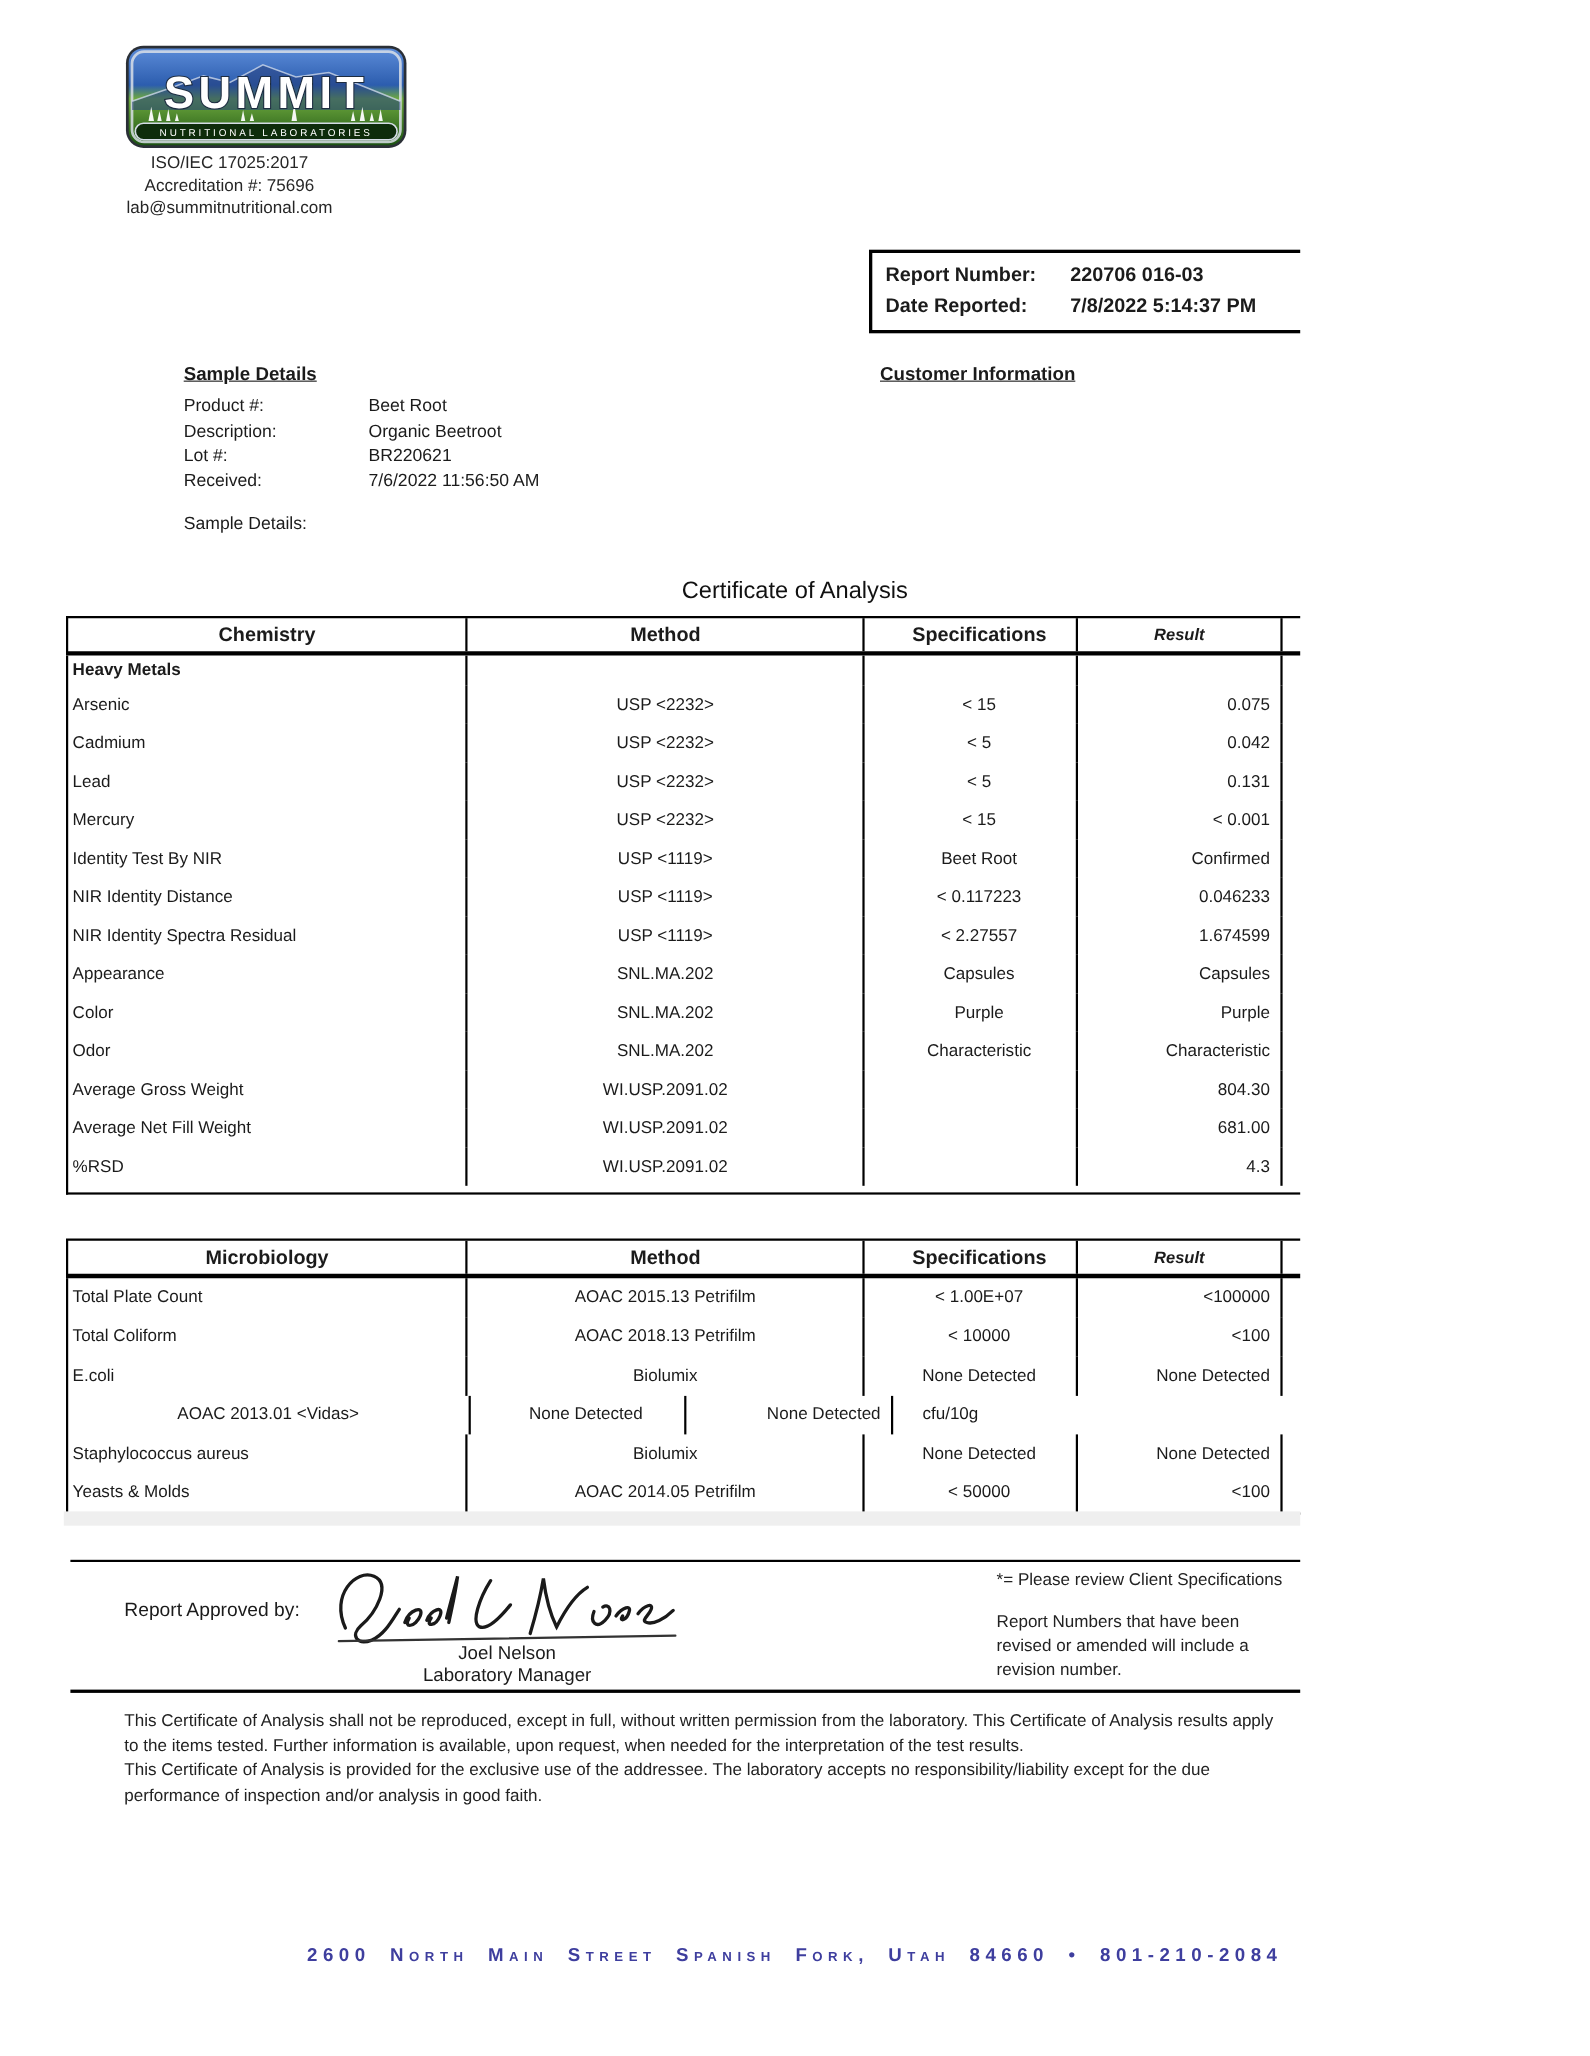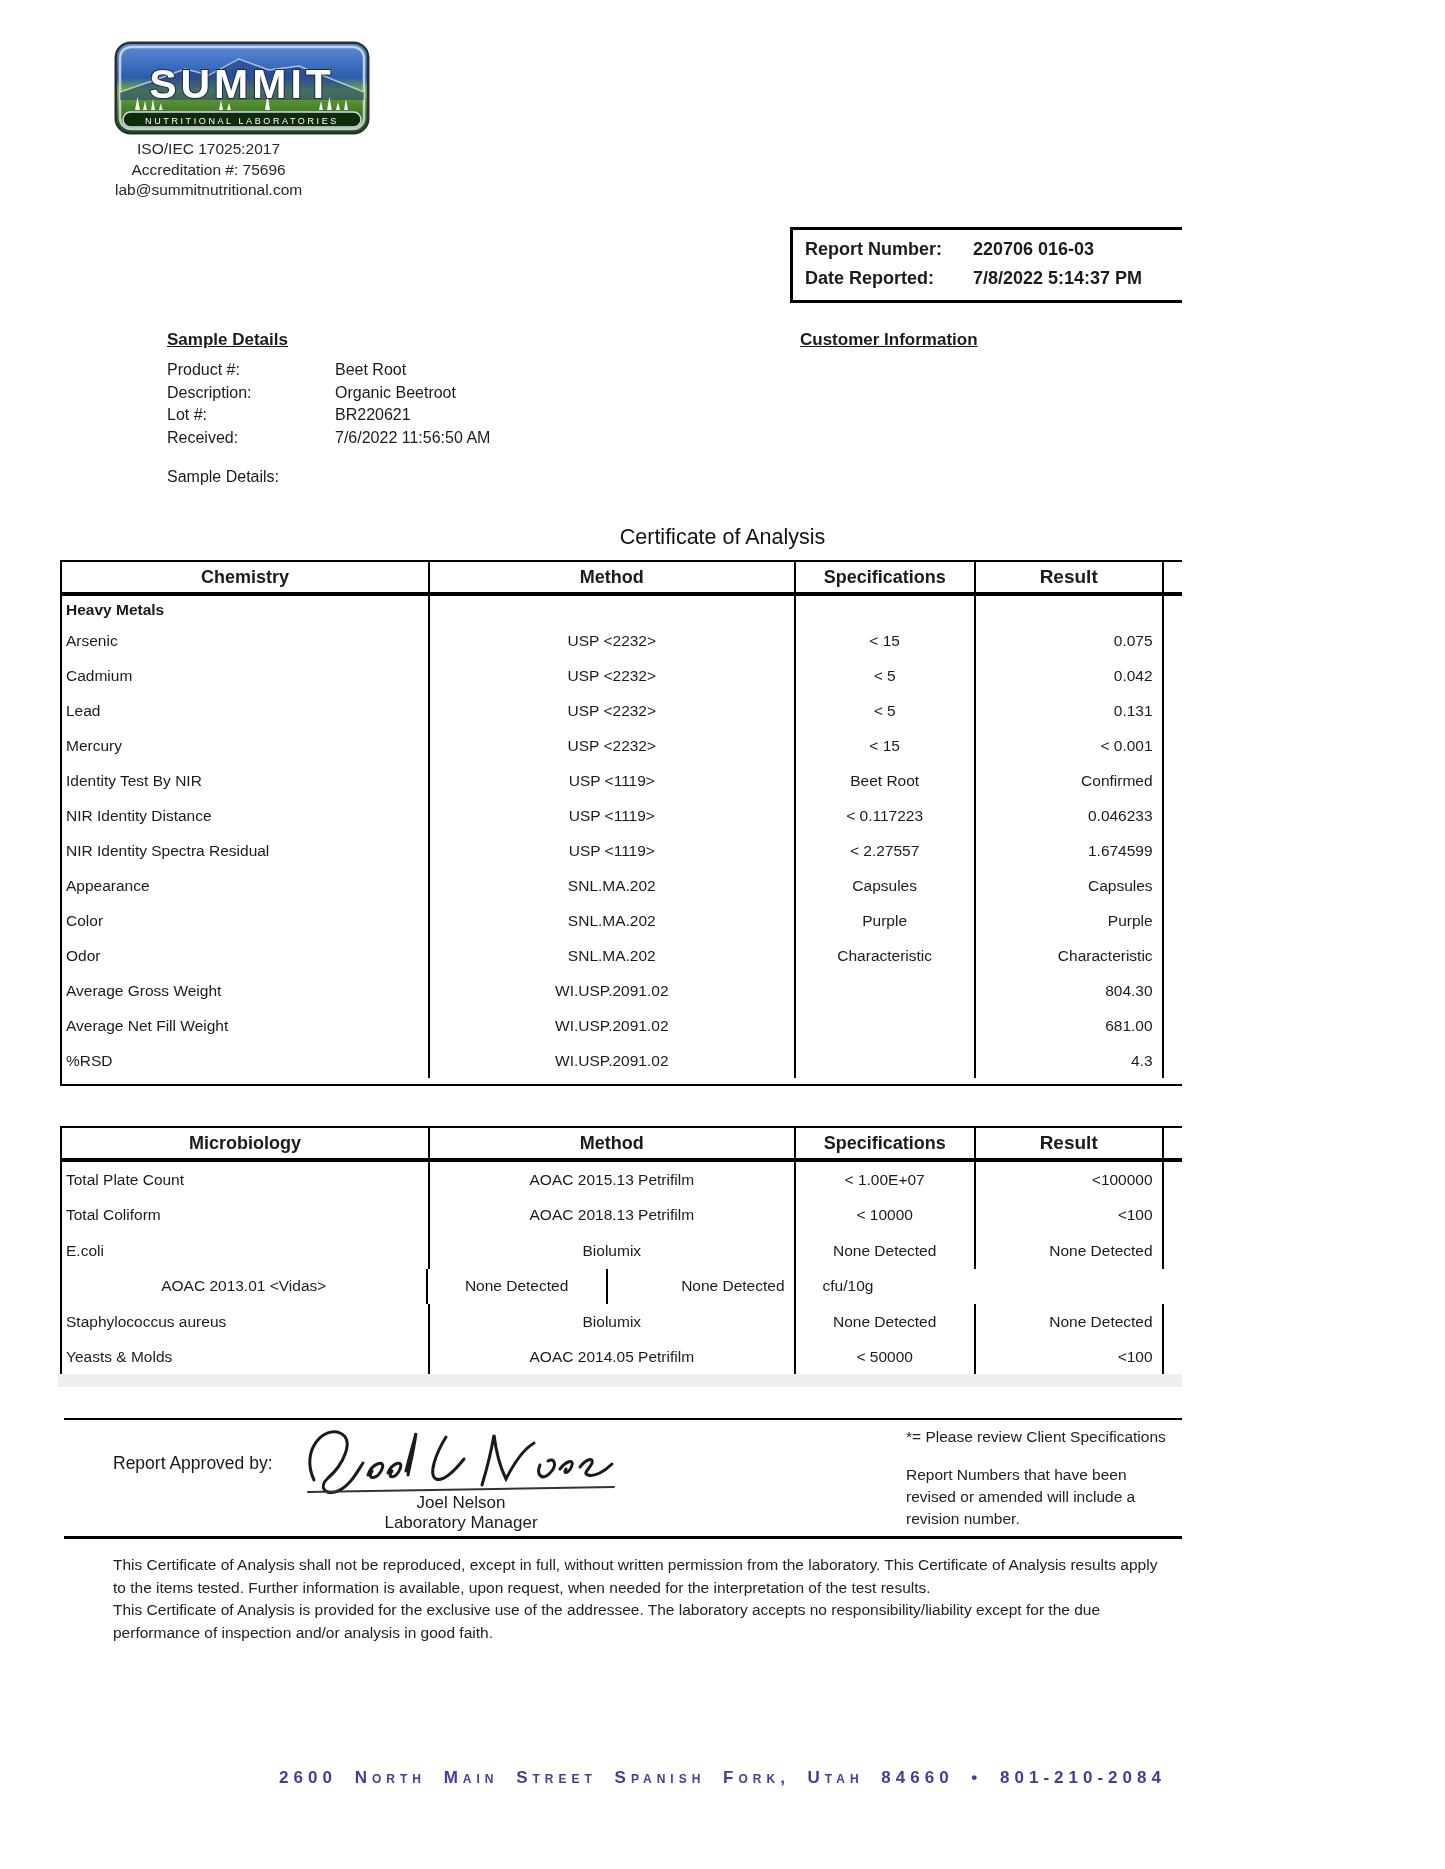--- a/index.html
+++ b/index.html
@@ -36,35 +36,35 @@
   
   .coa-table { position:absolute; left:60px; width:1282px; }
   .chem  { top:560px; }
   .micro { top:1126px; }
   .t-head { display:flex; border:2.5px solid #000; border-bottom:4px solid #000; }
   .th {
     height:30px; display:flex; align-items:center; justify-content:center;
     font-weight:bold; font-size:18px; border-right:2px solid #000;
   }
   .th:last-child { border-right:none; }
-  .th.c4 { font-size:19px; }
+  .th.c4 { font-size:15px;font-style:italic; }
   .t-body { border:2px solid #000; border-top:none; }
   .chem .t-body { padding-bottom:6px; }
   .t-row { display:flex; }
   .chem  .t-row { height:35px; }
   .chem  .t-row.section { height:27px; }
   .micro .t-row { height:35.5px; }
   .td {
     display:flex; align-items:center; border-right:2px solid #000;
     font-size:15.5px; overflow:hidden; white-space:nowrap;
   }
   .td:last-child { border-right:none; }
   .c1 { width:28.8%; }
   .c2 { width:28.6%; }
-  .c3 { width:14.1%; }
+  .c3 { width:14.1%;margin-left:16px; }
   .c4 { width:14.7%; }
   .c5 { width:13.8%; }
   .td.c1 { justify-content:flex-start; padding-left:4px; }
   .td.c2, .td.c3 { justify-content:center; }
   .td.c4 { justify-content:flex-end; padding-right:9px; }
   .td.c5 { justify-content:flex-start; padding-left:27px; }
   .t-row.section .td.c1 { font-weight:bold; }
   .gray-band { position:absolute; left:58px; top:1374px; width:1347px; height:13px; background:#efefef; }
   
   .rule1 { position:absolute; left:64px; top:1418px; width:1272px; height:2px; background:#000; }

